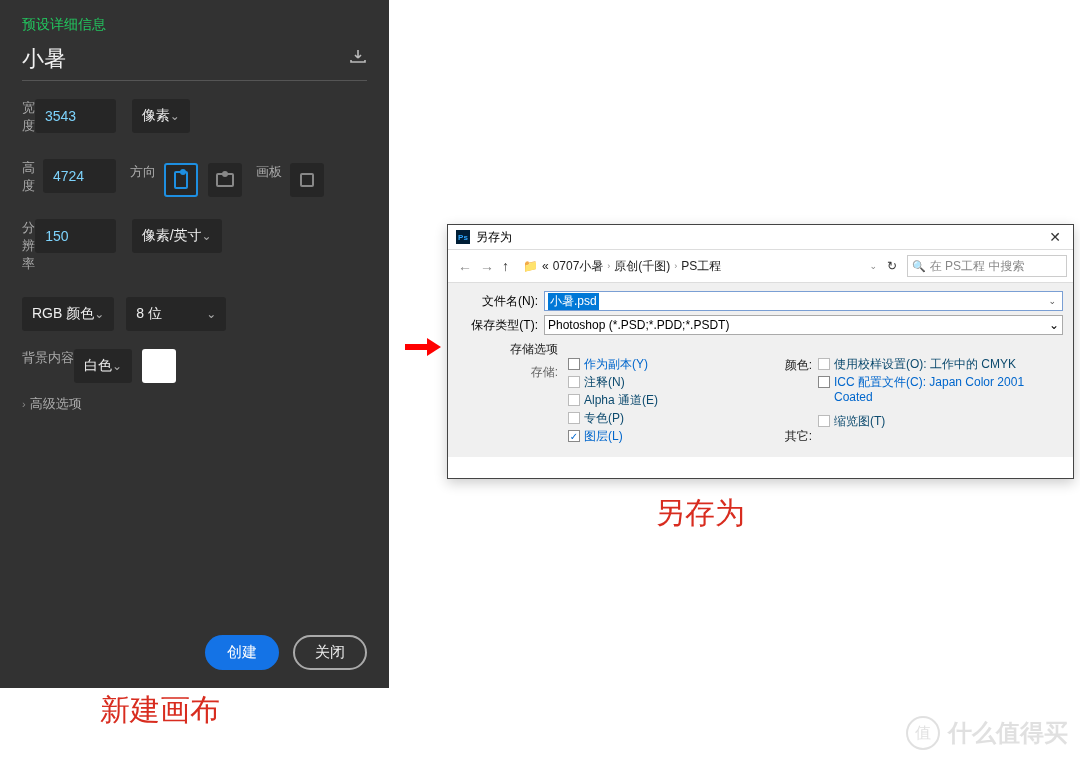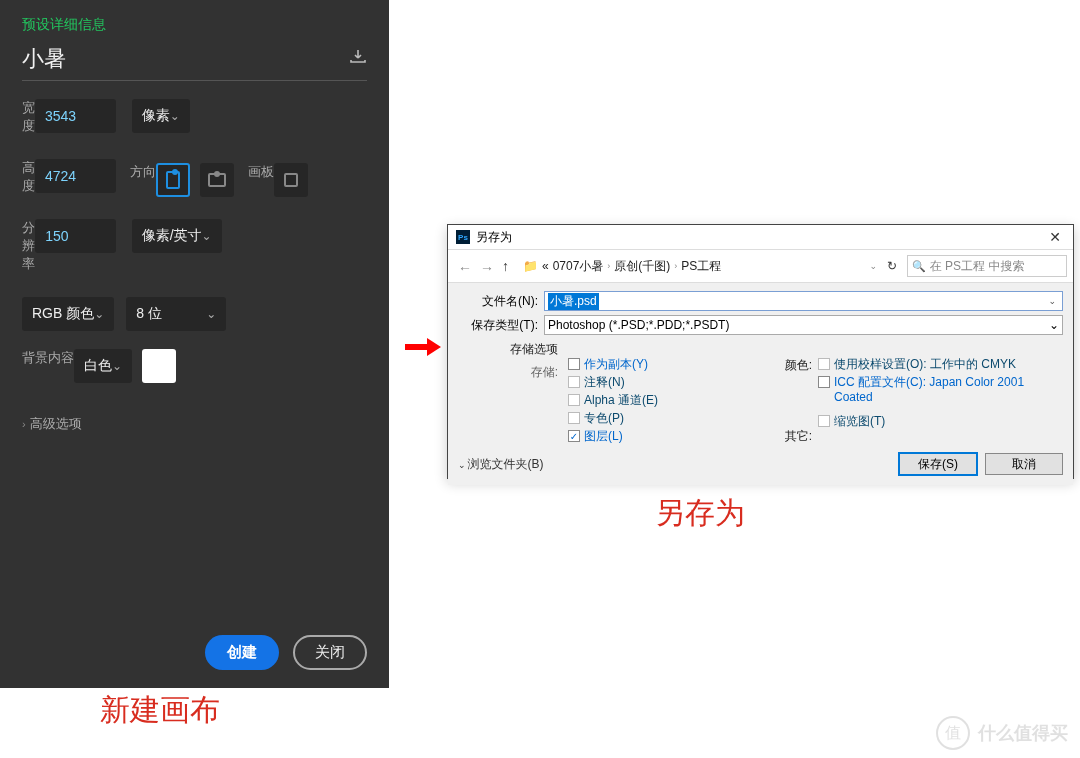--- a/index.html
+++ b/index.html
@@ -14,38 +14,38 @@
   .dl-icon { color: #bbb; font-size: 18px; }
 
   .row { display: flex; gap: 12px; margin-top: 18px; }
   .field { display: flex; }
   .input-box { background: #262626; border: none; height: 34px; display: flex; align-items: center; padding: 0 10px; color: #eee; font-size: 14px; border-radius: 3px; }
   .input-box input { background: transparent; border: none; color: #7dd3fc; font-size: 14px; outline: none; width: 100%; }
   .dropdown { justify-content: space-between; }
   .chev { color: #aaa; font-size: 12px; }
 
   .orient-row { display: flex; gap: 14px; align-items: center; }
-  .orient-row .field { gap: 0; }
+  .orient-row .field { gap: 8px; }
   .orient-icons { display: flex; gap: 10px; }
   .orient-btn { width: 34px; height: 34px; background: #262626; border-radius: 3px; display: flex; align-items: center; justify-content: center; }
   .orient-btn.active { border: 2px solid #1e8fe1; }
   .orient-glyph { width: 14px; height: 18px; border: 2px solid #888; border-radius: 2px; position: relative; }
   .orient-glyph::after { content: ""; position: absolute; width: 6px; height: 6px; background: #888; border-radius: 50%; top: -4px; left: 4px; }
   .orient-btn.active .orient-glyph, .orient-btn.active .orient-glyph::after { border-color: #1e8fe1; background: transparent; }
   .orient-btn.active .orient-glyph::after { background: #1e8fe1; }
   .artboard-box { width: 34px; height: 34px; background: #262626; border-radius: 3px; display: flex; align-items: center; justify-content: center; }
   .artboard-box .cb { width: 14px; height: 14px; border: 2px solid #888; border-radius: 2px; }
 
   .color-swatch { width: 34px; height: 34px; background: #fff; border-radius: 3px; margin-left: 10px; }
 
-  .adv { margin-top: 32px; color: #aaa; font-size: 13px; }
+  .adv { margin-top: 12px; color: #aaa; font-size: 13px; }
   .adv-chev { color: #888; margin-right: 4px; font-size: 11px; }
 
   .ps-btns { position: absolute; bottom: 18px; right: 22px; display: flex; gap: 14px; }
-  .btn-create { background: #1473e6; color: #fff; border: none; border-radius: 18px; padding: 8px 22px; font-size: 15px; font-weight: 700; }
+  .btn-create { background: #1473e6; color: #fff; border: none; border-radius: 18px; padding: 8px 22px; font-size: 15px; font-weight: 400; }
   .btn-close { background: transparent; color: #eee; border: 2px solid #aaa; border-radius: 18px; padding: 6px 20px; font-size: 15px; }
 
   .caption-left { position: absolute; left: 100px; top: 690px; color: #d82c1f; font-size: 30px; font-family: "SimSun", serif; }
 
   
   .saveas { position: absolute; left: 447px; top: 224px; width: 627px; height: 255px; background: #fff; border: 1px solid #444; font-size: 12px; color: #000; box-shadow: 0 4px 12px rgba(0,0,0,0.2); }
   .sa-title { height: 24px; display: flex; align-items: center; padding: 0 8px; justify-content: space-between; gap: 22px; }
   .sa-title-left { display: flex; align-items: center; gap: 6px; }
   .ps-ico { width: 14px; height: 14px; background: #001e36; color: #31a8ff; font-size: 8px; display: flex; align-items: center; justify-content: center; font-weight: bold; }
   .sa-close { font-size: 14px; color: #333; padding: 0 4px; }
@@ -88,21 +88,21 @@
   .win-btn.primary { border: 1px solid #0078d7; outline: 1px solid #0078d7; }
 
   .caption-right { position: absolute; left: 655px; top: 493px; color: #d82c1f; font-size: 30px; font-family: "SimSun", serif; }
 
   .arrow { position: absolute; left: 405px; top: 344px; }
   .arrow-line { width: 24px; height: 6px; background: #f00; }
   .arrow-head { width: 0; height: 0; border-top: 9px solid transparent; border-bottom: 9px solid transparent; border-left: 14px solid #f00; position: absolute; left: 22px; top: -6px; }
 
   .watermark { position: absolute; right: 12px; bottom: 8px; display: flex; align-items: center; gap: 8px; opacity: 0.25; }
   .wm-circle { width: 34px; height: 34px; border: 2px solid #888; border-radius: 50%; display: flex; align-items: center; justify-content: center; color: #888; font-size: 16px; }
-  .wm-text { color: #888; font-size: 18px; font-weight: bold; }
+  .wm-text { color: #888; font-size: 24px; font-weight: bold; }
 </style>
 </head>
 <body>
 
 <div class="ps-panel">
   <div class="preset-top">预设详细信息</div>
   <div class="preset-name-row">
     <div class="preset-name">小暑</div>
     <div class="dl-icon">
       <svg width="18" height="16" viewBox="0 0 18 16">
@@ -307,27 +307,20 @@
             <span>ICC 配置文件(C): Japan Color 2001 Coated</span>
           </div>
         <div style="height:6px"></div>
         <div class="chk dim">
             <div class="box"></div>
             <span>缩览图(T)</span>
           </div>
       </div>
     </div>
 
-    <div class="sa-footer">
-      <div class="browse"><span class="car">⌄</span><span>浏览文件夹(B)</span></div>
-      <div class="sa-btns">
-        <div class="win-btn primary">保存(S)</div>
-        <div class="win-btn">取消</div>
-      </div>
-    </div>
   </div>
 </div>
 
 <div class="caption-right">另存为</div>
 
 <div class="watermark">
   <div class="wm-circle">值</div>
   <div class="wm-text">什么值得买</div>
 </div>
 

